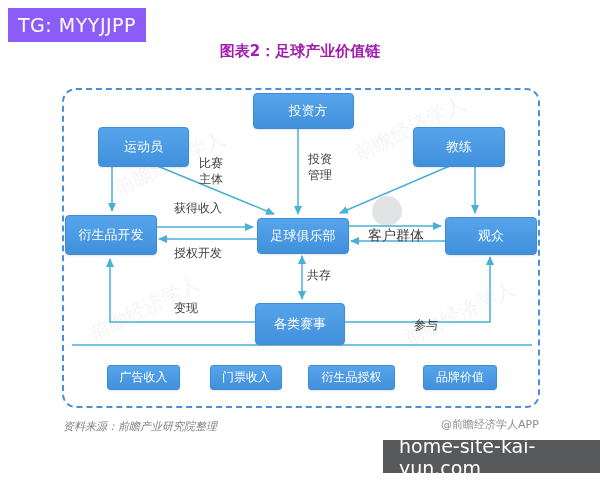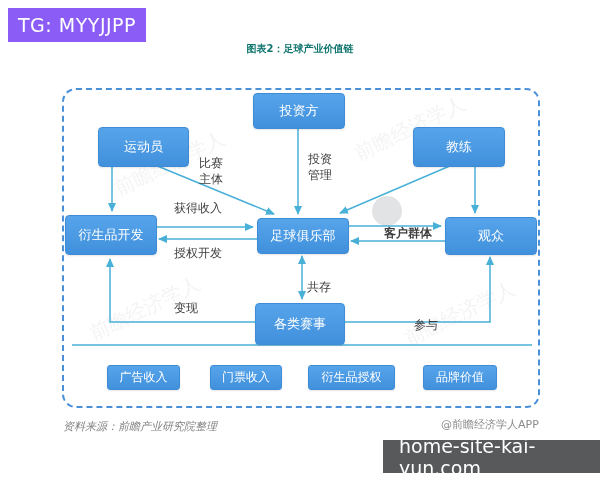--- a/index.html
+++ b/index.html
@@ -5,53 +5,53 @@
   html,body{margin:0;padding:0;}
   body{width:600px;height:480px;background:#fff;overflow:hidden;
        font-family:"DejaVu Sans","Liberation Sans",sans-serif;}
   .stage{position:relative;width:600px;height:480px;background:#fff;}
 
   .tg-badge{position:absolute;left:8px;top:8px;width:138px;height:34px;
     background:#8b5cf6;color:#fff;font-size:19px;display:flex;
     align-items:center;justify-content:center;letter-spacing:.5px;}
 
   .title{position:absolute;left:0;top:42px;width:100%;text-align:center;
-    font-size:10px;font-weight:bold;color:#0f766e;}
+    font-size:15px;font-weight:bold;color:#a21caf;}
 
   .frame{position:absolute;left:62px;top:88px;width:474px;height:316px;
     border:2px dashed #4a90d9;border-radius:14px;}
 
   .edges{position:absolute;left:0;top:0;width:600px;height:480px;pointer-events:none;}
 
   .node{position:absolute;display:flex;align-items:center;justify-content:center;
     color:#fff;background:linear-gradient(180deg,#56a4ea,#4190dc);
     border:1px solid #3f8cd6;border-radius:4px;font-size:13px;
     box-shadow:0 1px 2px rgba(0,0,0,.10);}
   .node.small{font-size:12px;border-radius:3px;}
 
   #n-athlete{left:98px;top:127px;width:89px;height:38px;}
-  #n-investor{left:253px;top:93px;width:90px;height:34px;}
+  #n-investor{left:253px;top:93px;width:90px;height:34px;padding-left:9px;}
   #n-coach{left:413px;top:127px;width:90px;height:38px;}
   #n-derivatives{left:65px;top:215px;width:90px;height:38px;}
   #n-club{left:257px;top:218px;width:90px;height:34px;}
   #n-audience{left:445px;top:217px;width:90px;height:36px;}
   #n-events{left:255px;top:303px;width:88px;height:40px;}
   #n-ad{left:107px;top:365px;width:71px;height:23px;}
   #n-ticket{left:210px;top:365px;width:70px;height:23px;}
   #n-licensing{left:308px;top:365px;width:85px;height:23px;}
   #n-brand{left:423px;top:365px;width:72px;height:23px;}
 
   .elabel{position:absolute;font-size:12px;color:#3d3d3d;line-height:1.3;
     white-space:pre-line;text-align:center;}
   #l-match{left:190px;top:156px;width:42px;}
   #l-invest{left:308px;top:152px;width:44px;text-align:left;}
   #l-earn{left:166px;top:201px;width:64px;}
   #l-license{left:166px;top:246px;width:64px;}
-  #l-customer{left:374px;top:226px;width:68px;font-size:12px;font-weight:bold;}
-  #l-coexist{left:307px;top:280px;width:32px;text-align:left;}
+  #l-customer{left:362px;top:226px;width:68px;font-size:14px;}
+  #l-coexist{left:307px;top:268px;width:32px;text-align:left;}
   #l-monetize{left:160px;top:301px;width:52px;}
   #l-participate{left:400px;top:318px;width:52px;}
 
   .source{position:absolute;left:63px;top:419px;font-size:11px;color:#828282;
     font-style:italic;}
   .credit{position:absolute;left:441px;top:417px;font-size:11px;color:#8a8a8a;}
   .url-box{position:absolute;left:383px;top:440px;width:217px;height:33px;
     background:#58595b;color:#fff;font-size:19px;display:flex;
     align-items:center;justify-content:center;padding-left:16px;}
 

